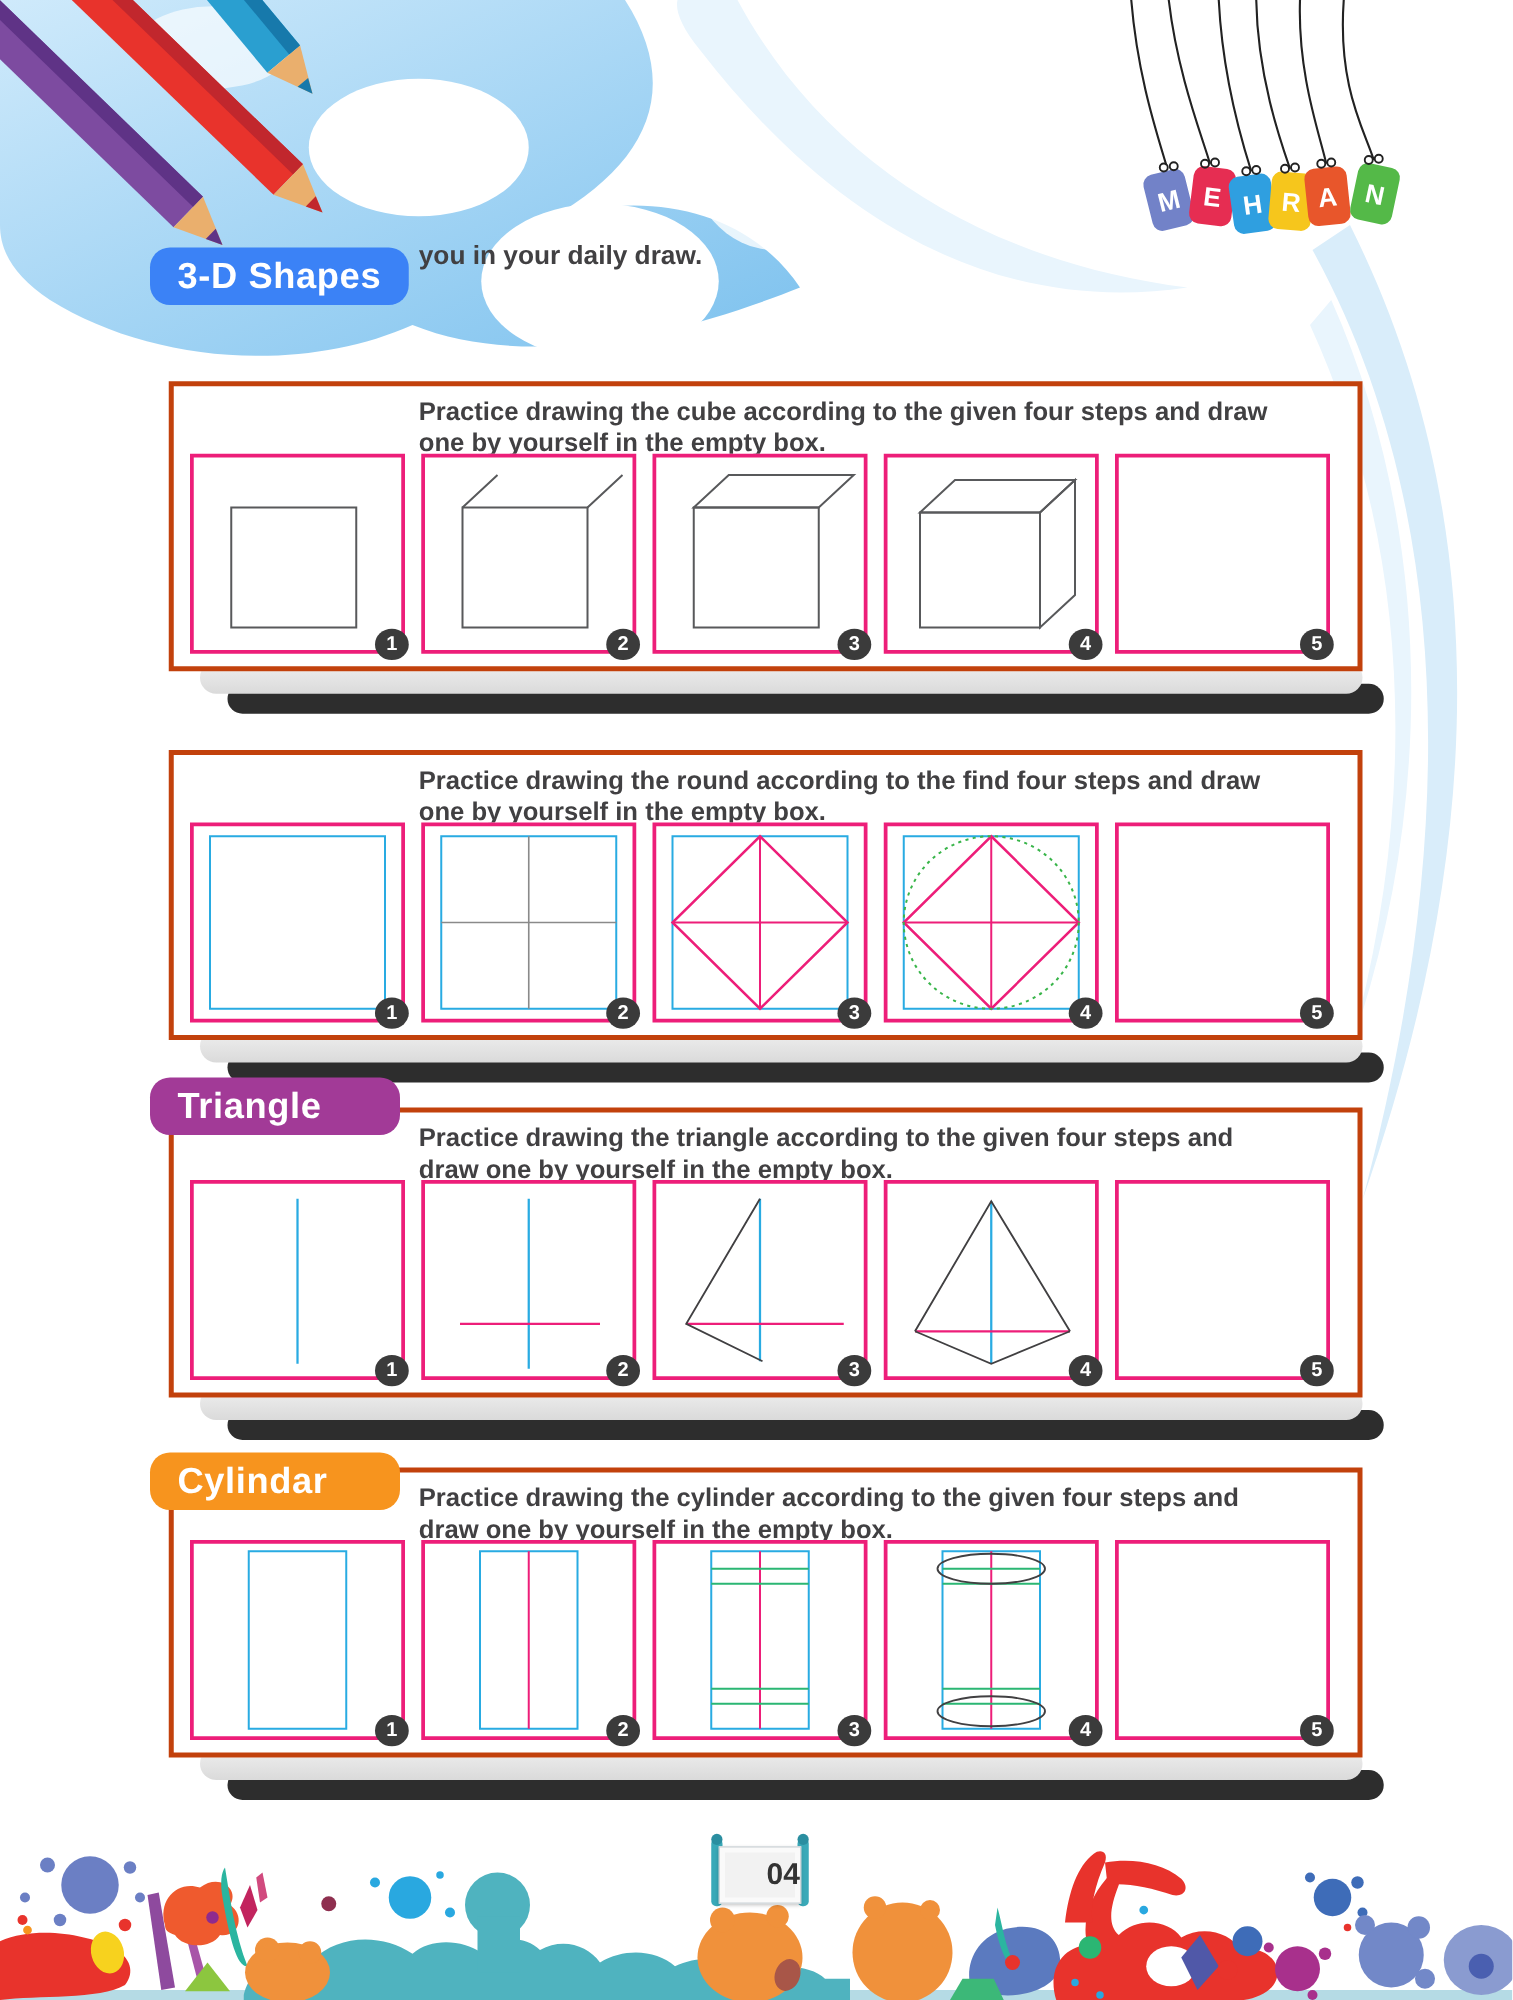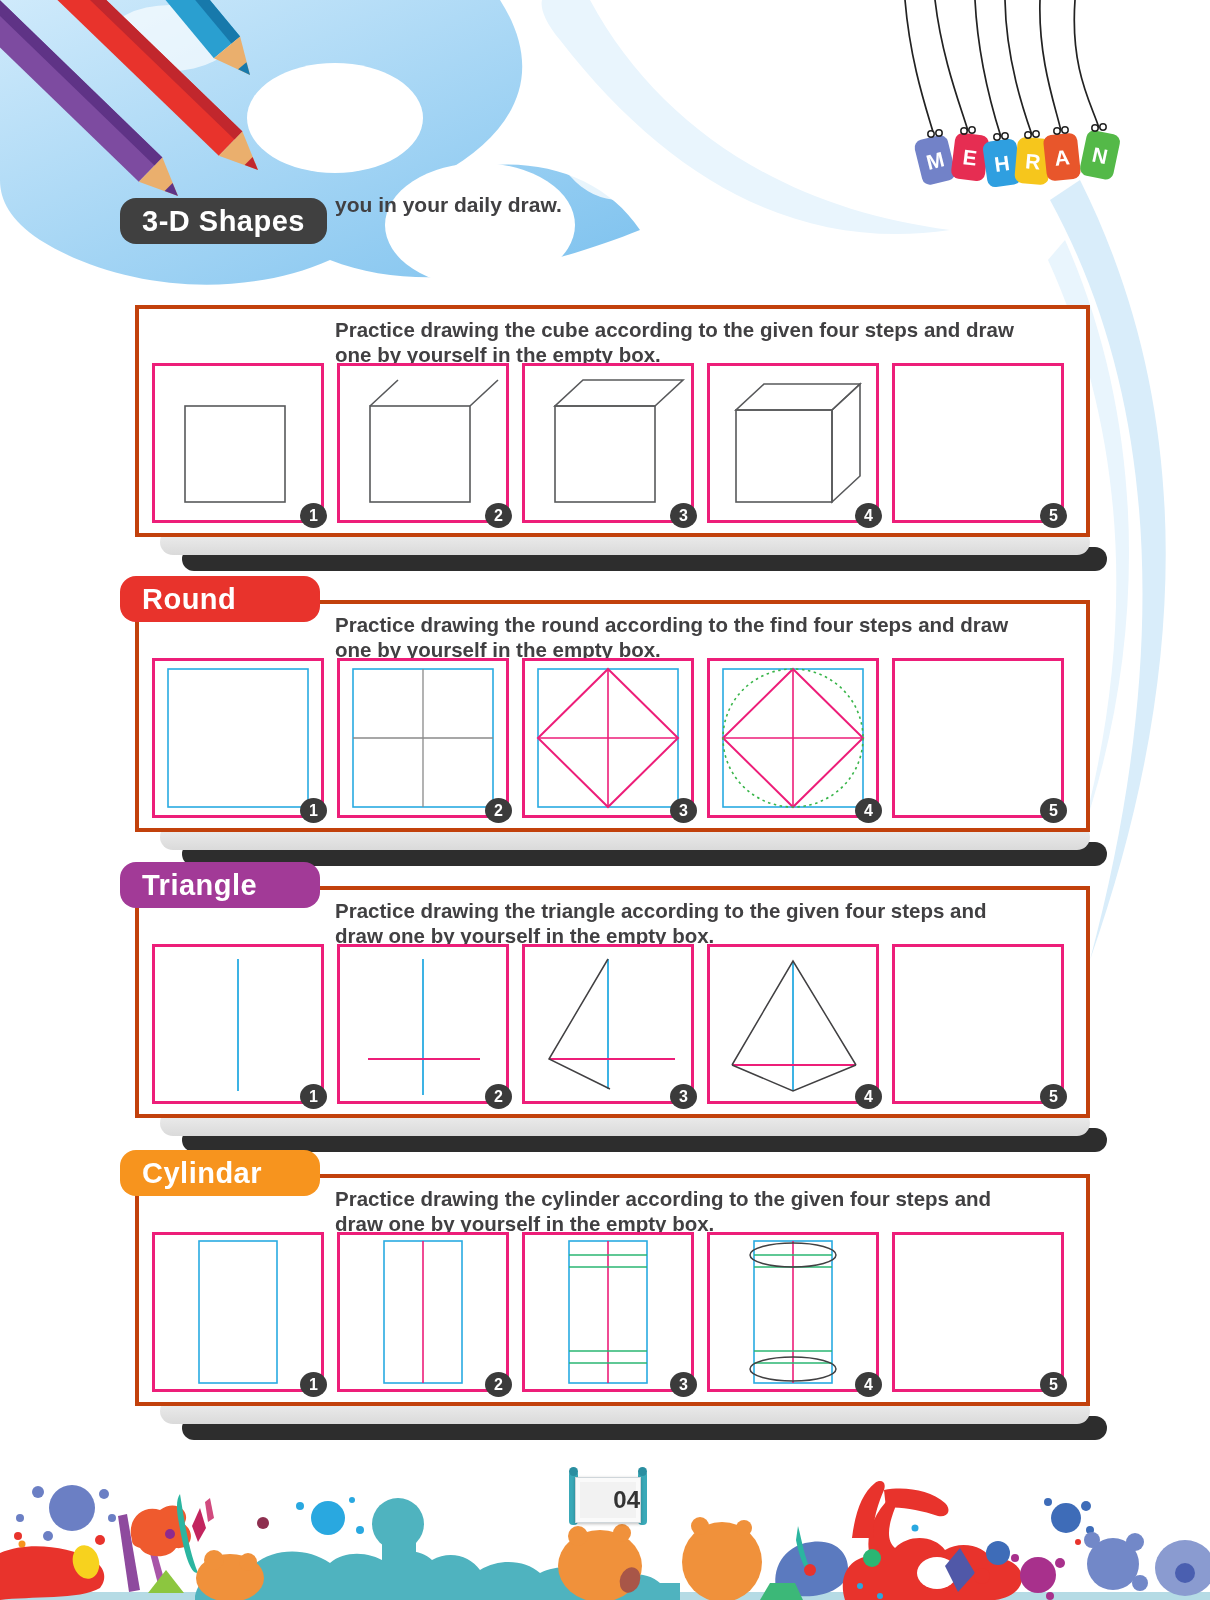--- a/index.html
+++ b/index.html
@@ -9,21 +9,21 @@
     font-family:"Liberation Sans", sans-serif;
   }
   
   .tab{
     position:absolute;left:120px;
     min-width:156px;height:46px;line-height:46px;
     padding:0 22px;border-radius:16px;
     color:#fff;font-size:29px;font-weight:bold;
     z-index:6;letter-spacing:.5px;
   }
-  .intro-label{top:198px;background:#404040;}
+  .intro-label{top:198px;background:#3b82f6;}
   .intro-text{
     position:absolute;left:335px;top:184px;width:760px;
     font-size:21px;font-weight:bold;color:#414042;line-height:41px;z-index:5;
   }
   .intro-text span{display:block;}
   
   .sec{position:absolute;left:0;width:1210px;height:300px;}
   .sec .tab{top:0;}
   .panel{
     position:absolute;left:135px;top:24px;width:955px;height:232px;
@@ -213,21 +213,20 @@
       </div>
       <div class="pbox">
         <svg viewBox="0 0 166 154"></svg>
         <span class="badge">5</span>
       </div>
     </div>
   </div>
 </div>
 
 <div class="sec" style="top:576px;">
-  <div class="tab" style="background: rgb(232, 51, 44);">Round</div>
   <div class="bar-light"></div>
   <div class="bar-dark"></div>
   <div class="panel">
     <div class="instruction">
       <span>Practice drawing the round according to the find four steps and draw</span>
       <span>one by yourself in the empty box.</span>
     </div>
     <div class="boxes">
       <div class="pbox">
         <svg viewBox="0 0 166 154">
@@ -309,21 +308,21 @@
       </div>
       <div class="pbox">
         <svg viewBox="0 0 166 154"></svg>
         <span class="badge">5</span>
       </div>
     </div>
   </div>
 </div>
 
 <div class="sec" style="top:1150px;">
-  <div class="tab" style="background: rgb(247, 148, 30);">Cylindar</div>
+  <div class="tab" style="background: rgb(247, 148, 30); margin-top: 12px;">Cylindar</div>
   <div class="bar-light"></div>
   <div class="bar-dark"></div>
   <div class="panel">
     <div class="instruction">
       <span>Practice drawing the cylinder according to the given four steps and</span>
       <span>draw one by yourself in the empty box.</span>
     </div>
     <div class="boxes">
       <div class="pbox">
         <svg viewBox="0 0 166 154">

